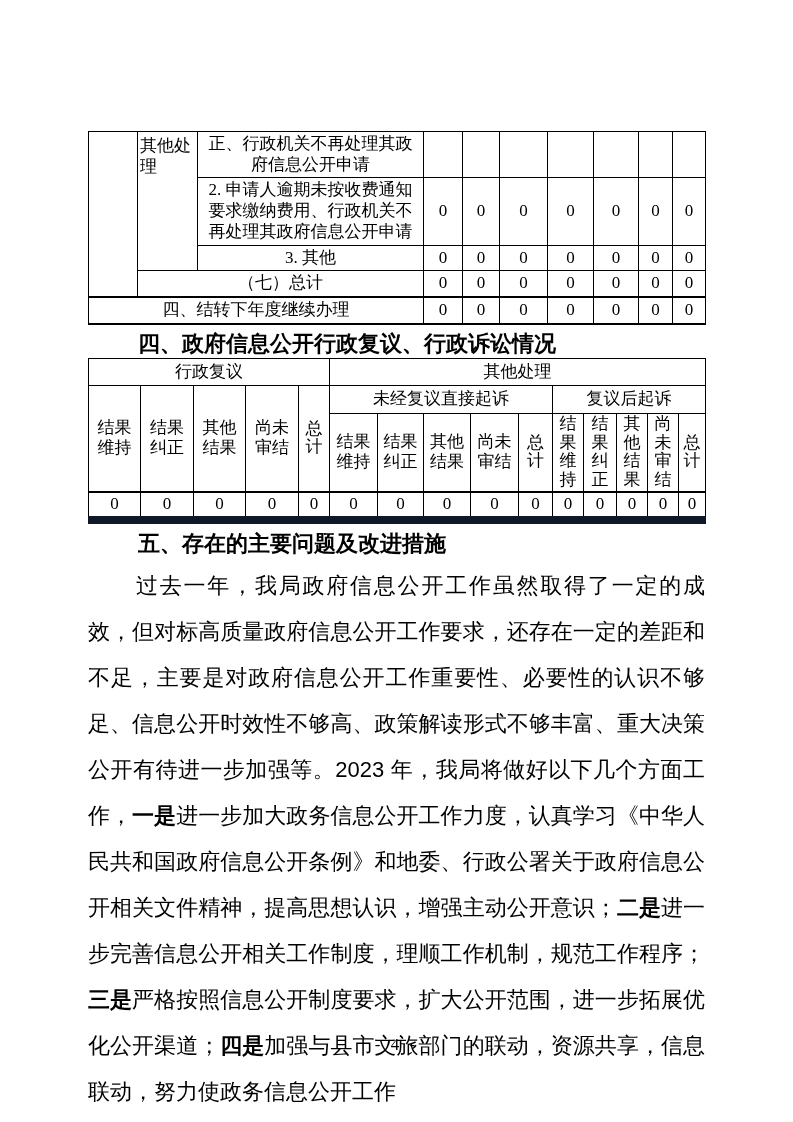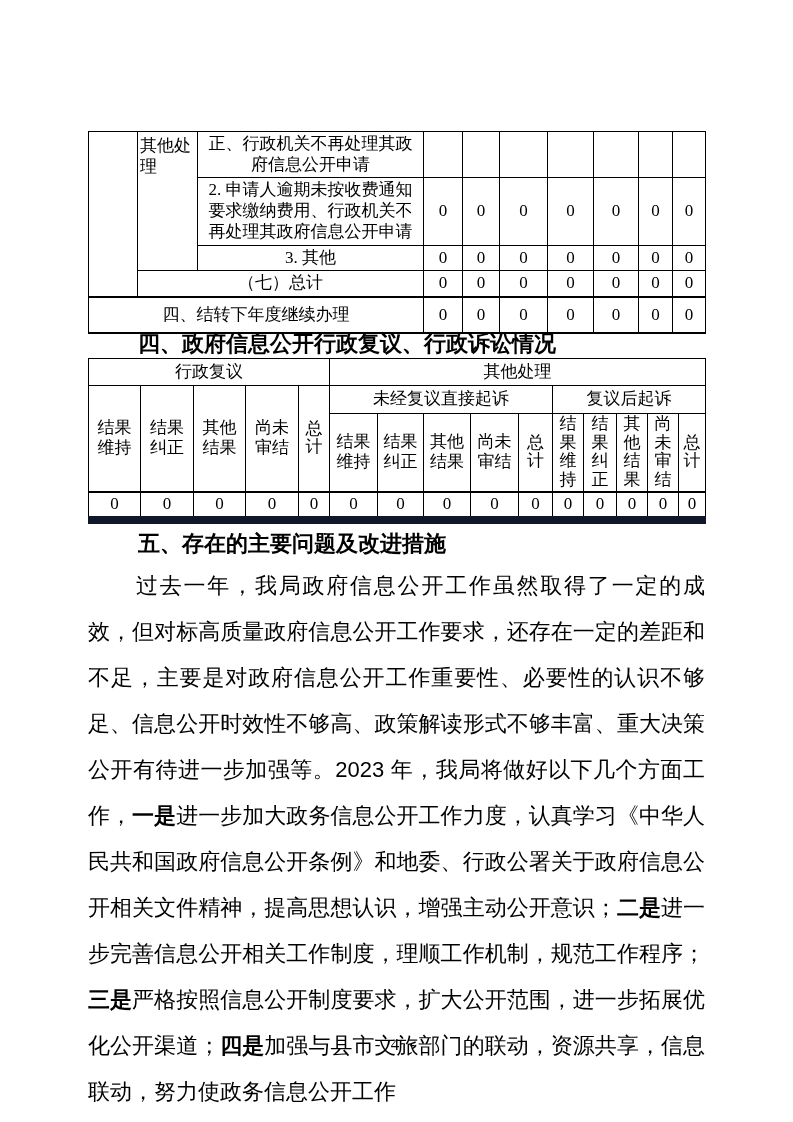--- a/index.html
+++ b/index.html
@@ -127,21 +127,21 @@
     <tr style="height:25px">
       <td colspan="2" class="lbl">（七）总计</td>
       <td class="val">0</td>
       <td class="val">0</td>
       <td class="val">0</td>
       <td class="val">0</td>
       <td class="val">0</td>
       <td class="val">0</td>
       <td class="val">0</td>
     </tr>
-    <tr class="thick-top" style="height:36px">
+    <tr class="thick-top" style="height:27px">
       <td colspan="3" class="lbl">四、结转下年度继续办理</td>
       <td class="val">0</td>
       <td class="val">0</td>
       <td class="val">0</td>
       <td class="val">0</td>
       <td class="val">0</td>
       <td class="val">0</td>
       <td class="val">0</td>
     </tr>
   </tbody>

